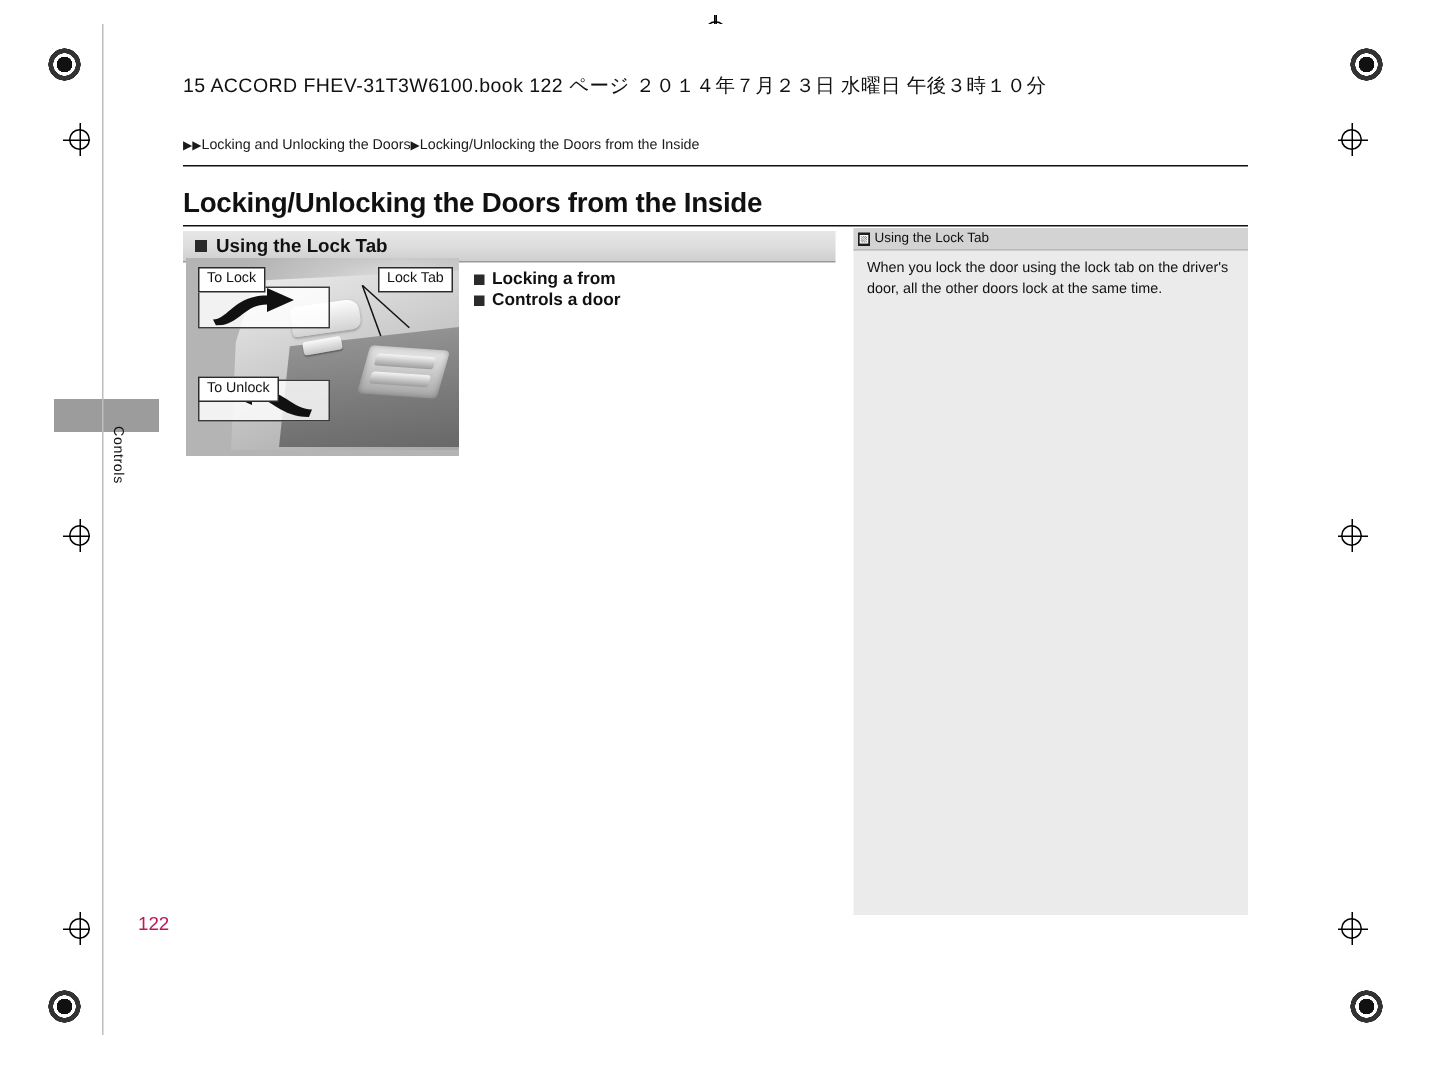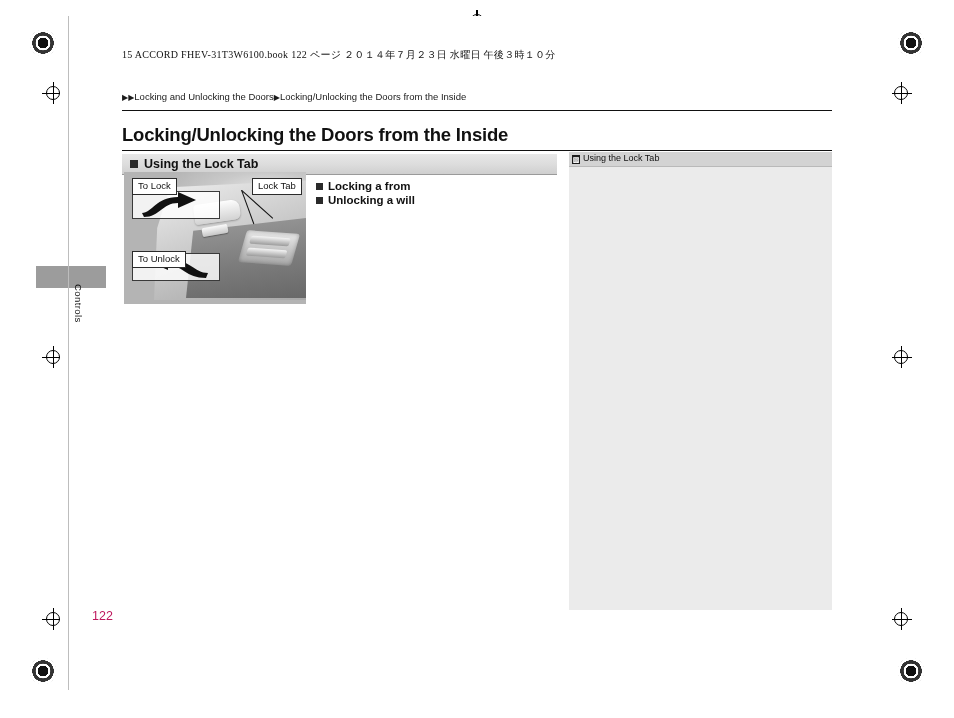--- a/index.html
+++ b/index.html
@@ -49,25 +49,25 @@
   .page-sheet {
     position: absolute;
     left: 60px; top: 16px;
     width: 832px; height: 674px;
     background: #fff;
   }
 
   .header-line {
     position: absolute;
     left: 122px; top: 48px;
-    font-size: 10px;
+    font-size: 13px;
     color: #111;
     letter-spacing: .3px;
     white-space: nowrap;
-    font-family: Liberation Serif, serif;
+    font-family: Liberation Sans, sans-serif;
   }
 
   .breadcrumb {
     position: absolute;
     left: 122px; top: 91px;
     font-size: 9.5px;
     color: #1a1a1a;
     white-space: nowrap;
   }
   .breadcrumb .arrow { font-size: 8px; }
@@ -405,30 +405,31 @@
   </div>
 
   <div class="body-col" style="left:256px;top:164px;">
     <div class="sub-head">
       <span class="sq"></span>
       <span>Locking a from</span>
     </div>
 
     <div class="sub-head">
       <span class="sq"></span>
-      <span>Unlocking a will</span>
+      <span>Controls a door</span>
     </div>
   </div>
 
   <div class="note-panel" style="left:509px;top:136px;">
     <div class="note-head">
       <span class="mark">▧</span>
       <span class="txt">Using the Lock Tab</span>
     </div>
     <div class="note-body">
+      <p>When you lock the door using the lock tab on the driver's door, all the other doors lock at the same time.</p>
     </div>
   </div>
 
   <div class="side-tab" style="left:-24px;top:250px;"></div>
   <div class="side-tab-label" style="left:24px;top:268px;">Controls</div>
 
   <div class="page-number" style="left:32px;top:593px;">122</div>
 
   <div class="bleed-line" style="left:8px;top:0px;width:1px;height:674px;background:#bdbdbd;"></div>
 </div>

